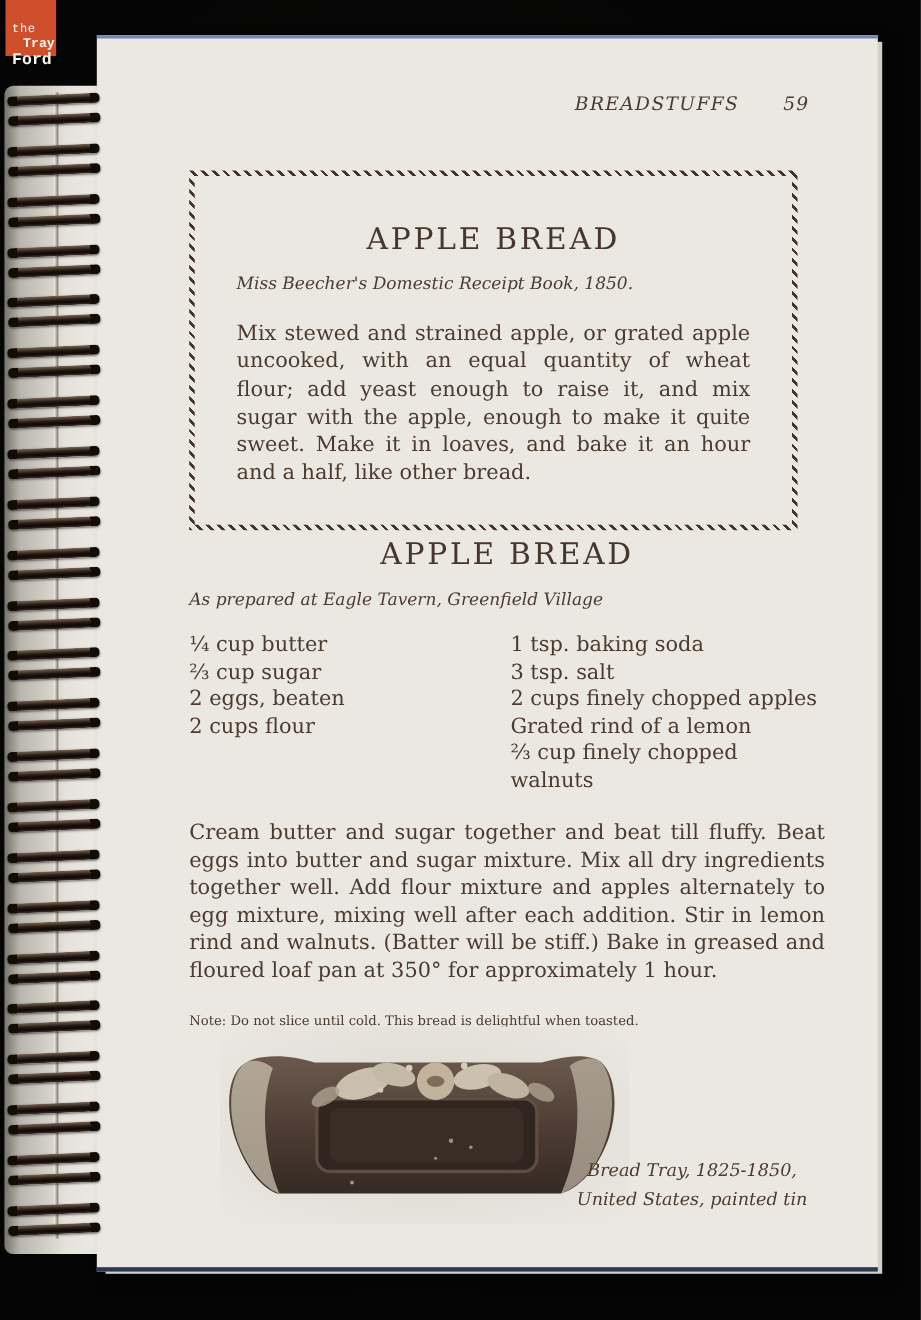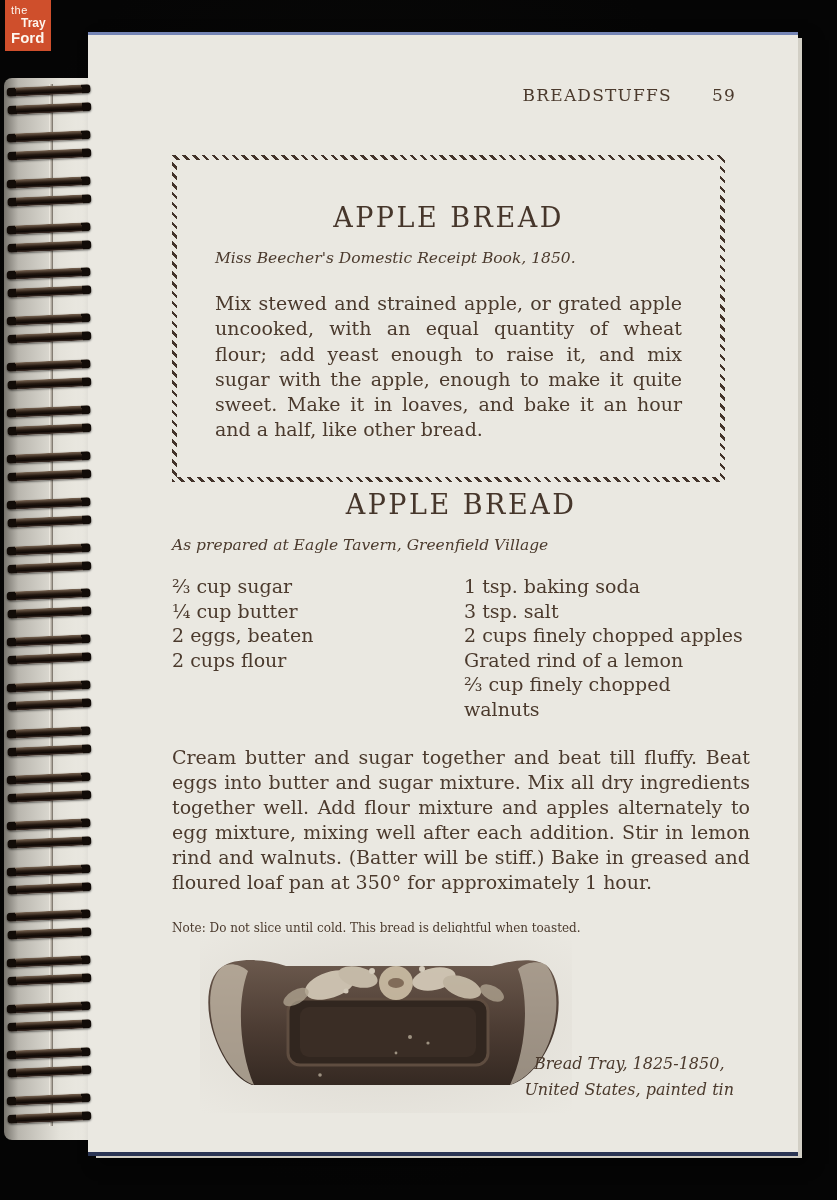--- a/index.html
+++ b/index.html
@@ -7,22 +7,22 @@
     width:837px;height:1200px;position:relative;overflow:hidden;
     background:#060606;
     font-family:"DejaVu Serif","Liberation Serif",serif;
   }
   .stage{position:absolute;inset:0;background:radial-gradient(ellipse at 45% 45%, #0d0c0a 0%, #050505 70%);}
 
   
   .logo{
     position:absolute;left:5px;top:0;width:46px;height:51px;z-index:6;
     background:#cf4f2c;color:#fdf6ee;
-    font-family:Liberation Sans, sans-serif;
-    padding:5px 0 0 4px;box-sizing:border-box;line-height:1;
+    font-family:Liberation Mono, monospace;
+    padding:22px 0 0 4px;box-sizing:border-box;line-height:1;
   }
   .logo .l1{font-size:11px;letter-spacing:.5px;margin-left:2px;}
   .logo .l2{font-size:12px;font-weight:bold;margin-left:12px;margin-top:1px;}
   .logo .l3{font-size:15px;font-weight:bold;margin-left:2px;margin-top:1px;}
 
   
   .page-stack{
     position:absolute;left:4px;top:78px;width:102px;height:1062px;z-index:1;
     background:linear-gradient(90deg,#77746d 0%,#b9b6ae 14%,#e4e2da 55%,#f1efe8 100%);
     border-radius:8px 0 0 8px;
@@ -51,21 +51,21 @@
     position:absolute;left:88px;top:32px;width:710px;height:1117px;z-index:3;
     background:#eae8e1;
     border-top:3px solid #7585b5;
     border-bottom:4px solid #2b3554;
     box-shadow:6px 4px 0 -2px #d2cfc5, 10px 8px 14px rgba(0,0,0,.55);
     color:#4b3a2d;
   }
 
   .running-head{
     position:absolute;top:50px;right:62px;display:flex;gap:40px;align-items:baseline;
-    font-size:17px;letter-spacing:1.2px;
+    font-style:italic;font-size:17px;letter-spacing:1.2px;
   }
 
   
   .fancy-box{
     position:absolute;top:120px;left:84px;width:553px;box-sizing:border-box;
     padding:5px;
     background:repeating-linear-gradient(45deg,#43332a 0 2.5px,rgba(0,0,0,0) 2.5px 7px);
   }
   .fancy-inner{
     background:#eae8e1;box-sizing:border-box;
@@ -126,22 +126,22 @@
         <p class="box-body">Mix stewed and strained apple, or grated apple uncooked, with an equal quantity of wheat flour; add yeast enough to raise it, and mix sugar with the apple, enough to make it quite sweet. Make it in loaves, and bake it an hour and a half, like other bread.</p>
       </div>
     </div>
 
     <div class="tavern">
       <h2 class="recipe-title">APPLE BREAD</h2>
       <p class="recipe-sub">As prepared at Eagle Tavern, Greenfield Village</p>
 
       <div class="ingredients">
         <ul class="col-left">
+          <li>¼ cup butter</li>
           <li>⅔ cup sugar</li>
-          <li>¼ cup butter</li>
           <li>2 eggs, beaten</li>
           <li>2 cups flour</li>
         </ul>
         <ul class="col-right">
           <li>1 tsp. baking soda</li>
           <li>3 tsp. salt</li>
           <li>2 cups finely chopped apples</li>
           <li>Grated rind of a lemon</li>
           <li>⅔ cup finely chopped walnuts</li>
         </ul>

